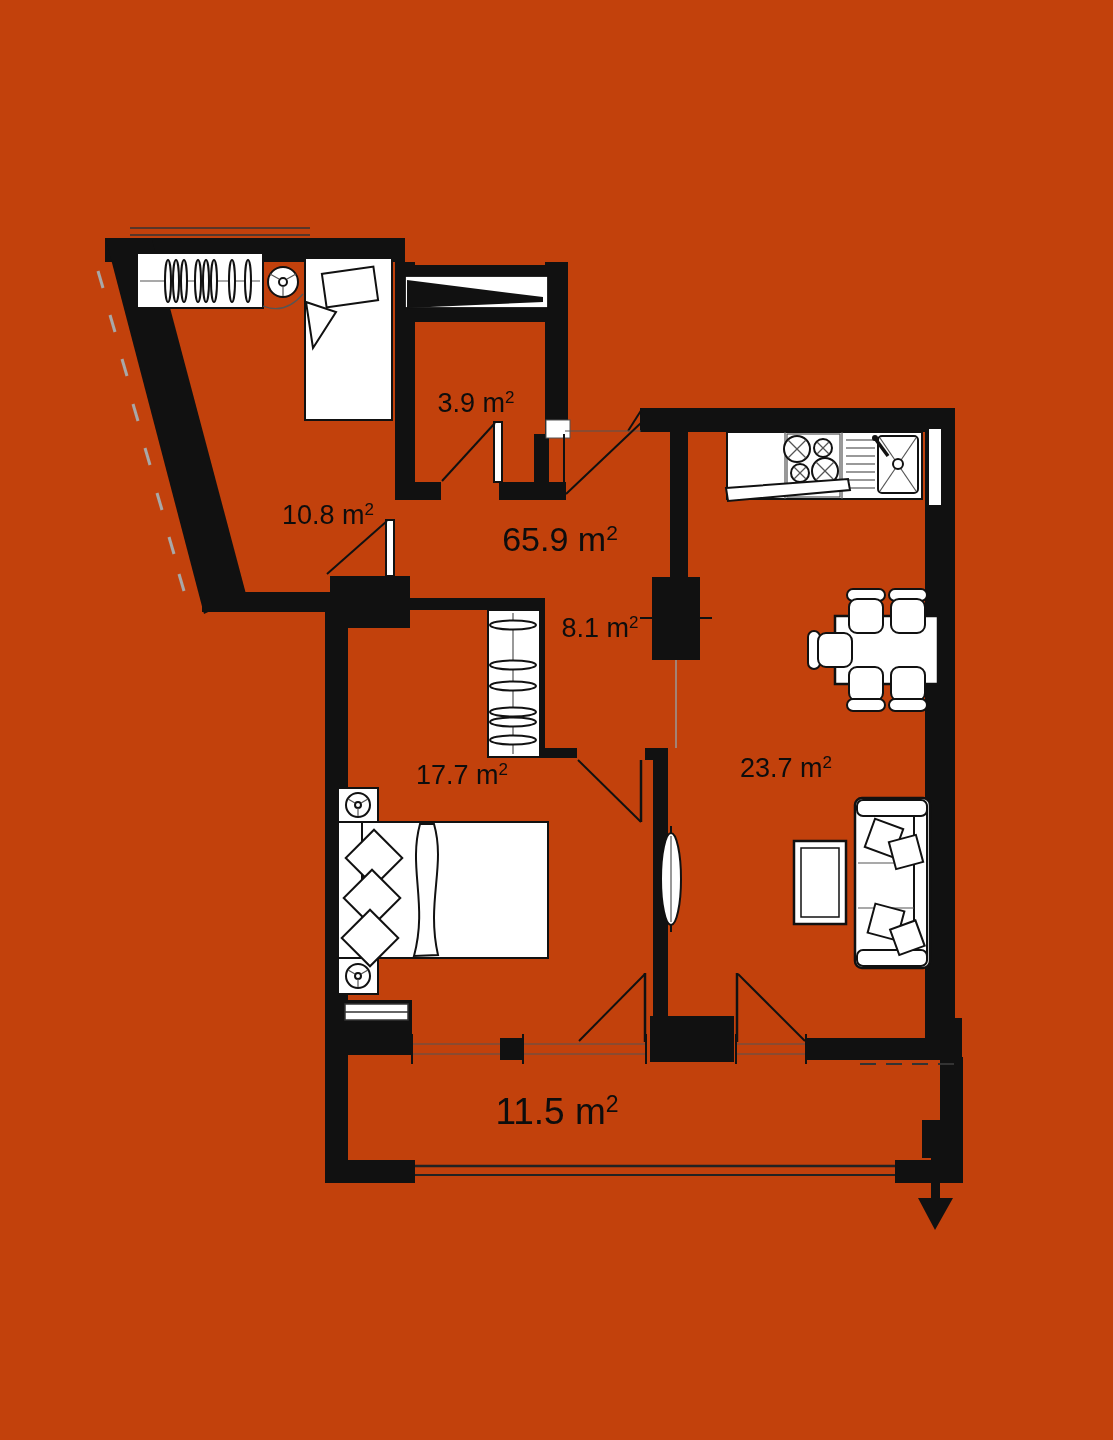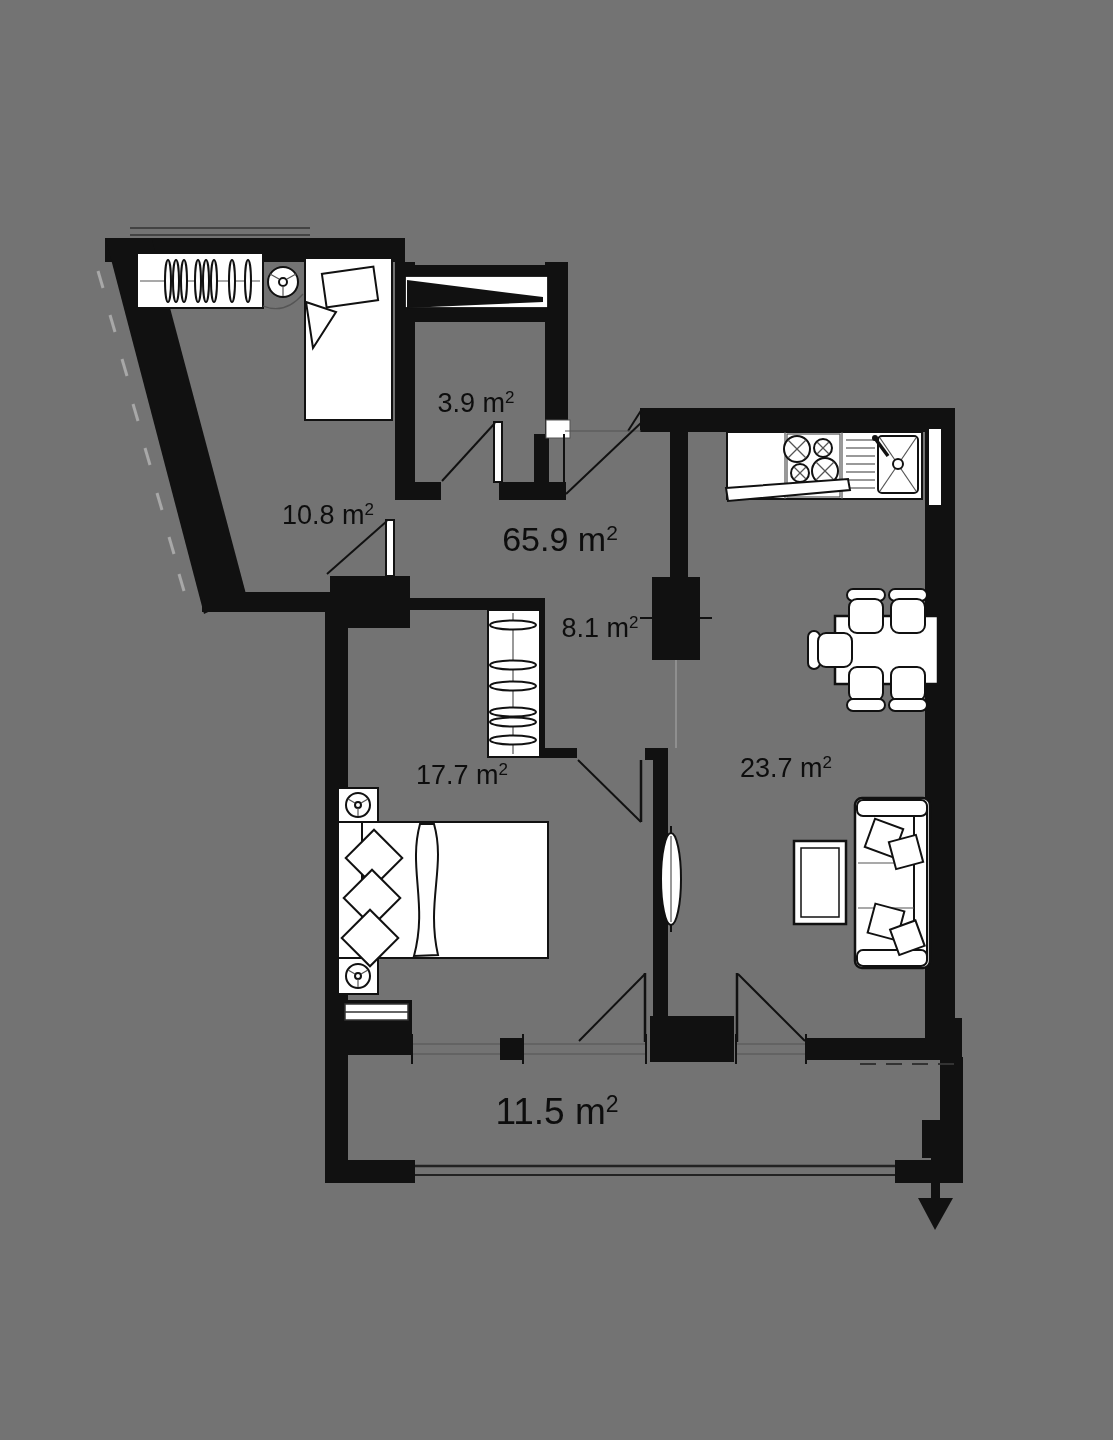--- a/index.html
+++ b/index.html
@@ -1,16 +1,16 @@
 <!DOCTYPE html>
 <html><head>
 <meta charset="utf-8">
 <style>
   html,body{margin:0;padding:0;background:#ffffff;}
-  .stage{position:relative;width:1113px;height:1440px;background:#737373;overflow:hidden;
+  .stage{position:relative;width:1113px;height:1440px;background:#c2410c;overflow:hidden;
          font-family:"Liberation Sans", sans-serif;}
   svg{position:absolute;left:0;top:0;}
   .wall{fill:#111;stroke:none;}
   .thin{stroke:#333;stroke-width:1.5;fill:none;}
   .furn{fill:#fff;stroke:#111;stroke-width:2;}
   .furn-l{fill:#fff;stroke:#111;stroke-width:2.5;}
   .line{stroke:#111;stroke-width:2;fill:none;}
   .line-th{stroke:#111;stroke-width:2.5;fill:none;}
   .hair{stroke:#555;stroke-width:1.2;fill:none;}
   .gray{stroke:#999;stroke-width:1.5;fill:none;}

